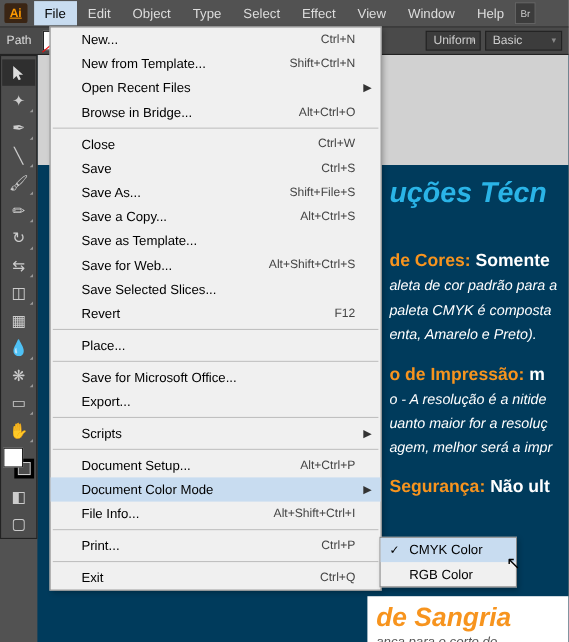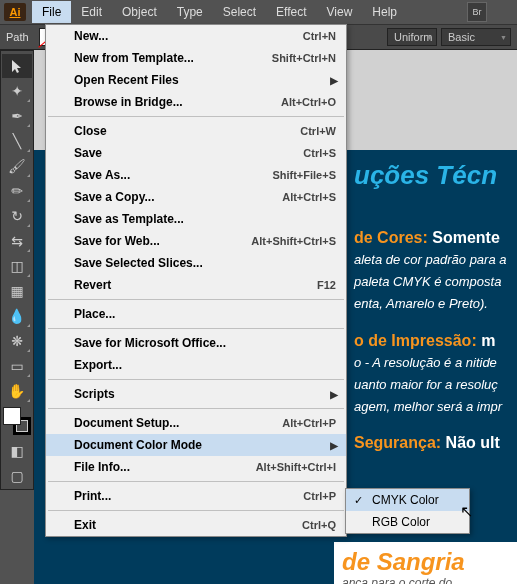--- a/index.html
+++ b/index.html
@@ -22,21 +22,21 @@
 
 .toolbox { position: absolute; left: 0; top: 50px; width: 34px; background: #4d4d4d; border: 1px solid #222; padding-top: 2px; }
 .tool { width: 30px; height: 24px; margin: 1px auto; display: flex; align-items: center; justify-content: center; color: #ccc; font-size: 14px; position: relative; }
 .tool.sel { background: #2f2f2f; }
 .tool-corner { position: absolute; bottom: 1px; right: 2px; width: 0; height: 0; border-left: 3px solid transparent; border-bottom: 3px solid #999; }
 .fillstroke { width: 28px; height: 28px; margin: 4px auto; position: relative; }
 .fs-fill { position: absolute; top: 0; left: 0; width: 18px; height: 18px; background: #fff; border: 1px solid #222; }
 .fs-stroke { position: absolute; bottom: 0; right: 0; width: 18px; height: 18px; background: #4d4d4d; border: 3px solid #000; box-shadow: inset 0 0 0 1px #ccc; }
 
 .dropdown-menu { position: absolute; left: 45px; top: 24px; width: 302px; background: #f0f0f0; border: 1px solid #8a8a8a; box-shadow: 2px 2px 5px rgba(0,0,0,0.3); font-size: 12px; }
-.mi { display: flex; align-items: center; height: 22px; padding-left: 28px; padding-right: 10px; position: relative; font-weight: bold; }
+.mi { display: flex; align-items: center; height: 22px; padding-left: 28px; padding-right: 23px; position: relative; }
 .mi:hover, .mi.hover { background: #c8dcf0; }
 .mi .label { flex: 1; color: #000; }
 .mi .shortcut { color: #444; font-size: 11px; }
 .mi .arrow { position: absolute; right: 8px; font-size: 10px; color: #333; }
 .sep { height: 1px; background: #c0c0c0; margin: 3px 2px; }
 
 .submenu { position: absolute; left: 345px; top: 488px; width: 125px; background: #f0f0f0; border: 1px solid #8a8a8a; box-shadow: 2px 2px 5px rgba(0,0,0,0.3); font-size: 12px; }
 .smi { display: flex; align-items: center; height: 22px; padding-left: 26px; padding-right: 10px; position: relative; }
 .smi.hover { background: #c8dcf0; }
 .check { position: absolute; left: 8px; font-size: 11px; }
@@ -58,20 +58,21 @@
 
 <div class="menubar">
   <div class="ai-icon">Ai</div>
   <div class="menu-item active">File</div>
   <div class="menu-item">Edit</div>
   <div class="menu-item">Object</div>
   <div class="menu-item">Type</div>
   <div class="menu-item">Select</div>
   <div class="menu-item">Effect</div>
   <div class="menu-item">View</div>
+  <div class="menu-item">Window</div>
   <div class="menu-item">Help</div>
   <div class="br-icon">Br</div>
 </div>
 
 <div class="controlbar">
   <span class="path-label">Path</span>
   <div class="swatch-box swatch-none"></div>
   <div class="swatch-box" style="background:#000"></div>
   <div class="stroke-val">1 pt</div>
   <div class="dropdown" style="width:50px;margin-left:auto">Uniform</div>

